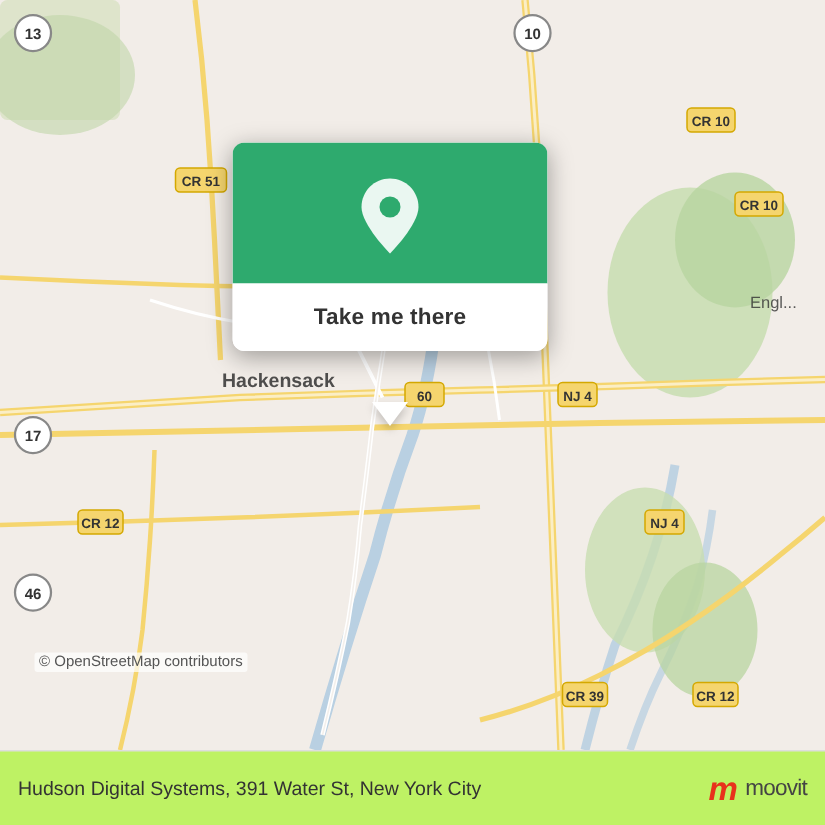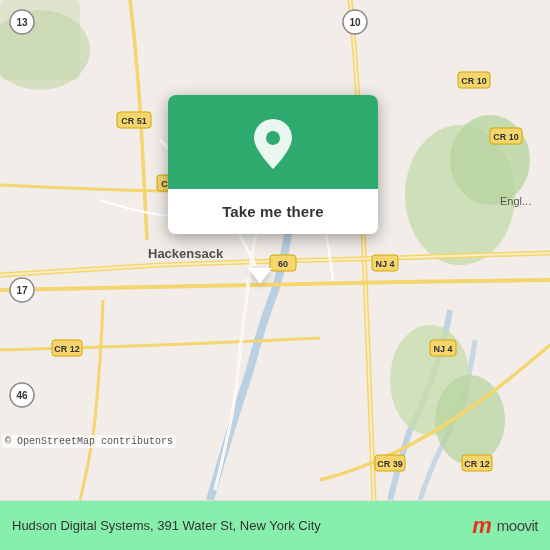--- a/index.html
+++ b/index.html
@@ -22,21 +22,21 @@
     
     #map-svg {
       width: 100%;
       height: 100%;
     }
 
     
     #popup-card {
       position: absolute;
       top: 95px;
-      left: 168px;
+      left: 155px;
       width: 210px;
       background: white;
       border-radius: 8px;
       box-shadow: 0 4px 16px rgba(0,0,0,0.35);
       overflow: hidden;
       display: flex;
       flex-direction: column;
       align-items: center;
     }
 
@@ -77,21 +77,21 @@
       border-left: 12px solid transparent;
       border-right: 12px solid transparent;
       border-top: 16px solid white;
       filter: drop-shadow(0 3px 3px rgba(0,0,0,0.2));
     }
 
     
     #info-bar {
       width: 550px;
       height: 50px;
-      background: #86efac;
+      background: #bef264;
       display: flex;
       align-items: center;
       justify-content: space-between;
       padding: 0 12px;
       border-top: 1px solid #ddd;
     }
 
     #location-text {
       font-size: 13px;
       color: #333;
@@ -114,27 +114,26 @@
     #moovit-text {
       font-size: 15px;
       font-weight: 400;
       color: #444;
       letter-spacing: -0.5px;
     }
 
     #osm-credit {
       position: absolute;
       bottom: 52px;
-      left: 2px;
+      left: 23px;
       font-size: 10px;
       color: #555;
       background: rgba(255,255,255,0.7);
       padding: 1px 3px;
       border-radius: 2px;
-      font-family: Liberation Mono, monospace;
     }
   </style>
 </head>
 <body>
 
 <div id="map-container">
   
   <svg id="map-svg" viewBox="0 0 550 500" xmlns="http://www.w3.org/2000/svg">
 
     <rect width="550" height="500" fill="#f2ede8"></rect>

